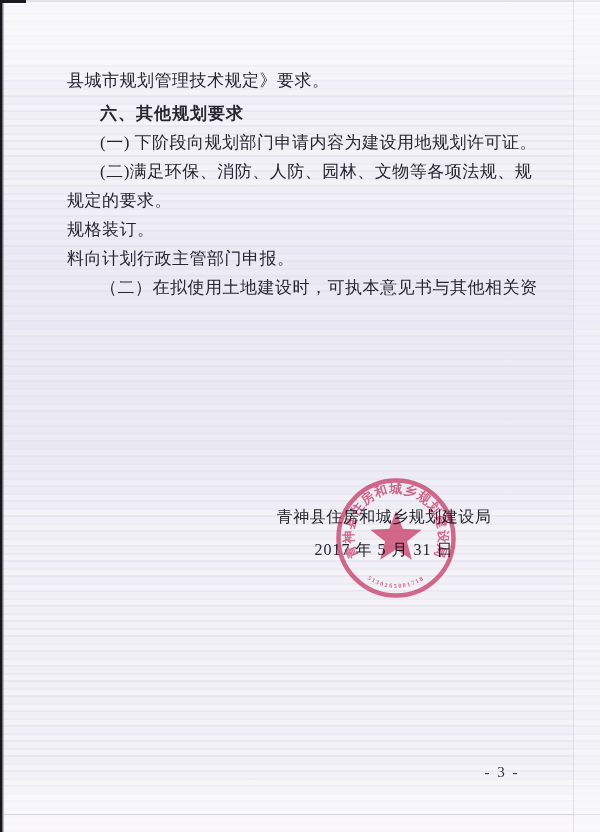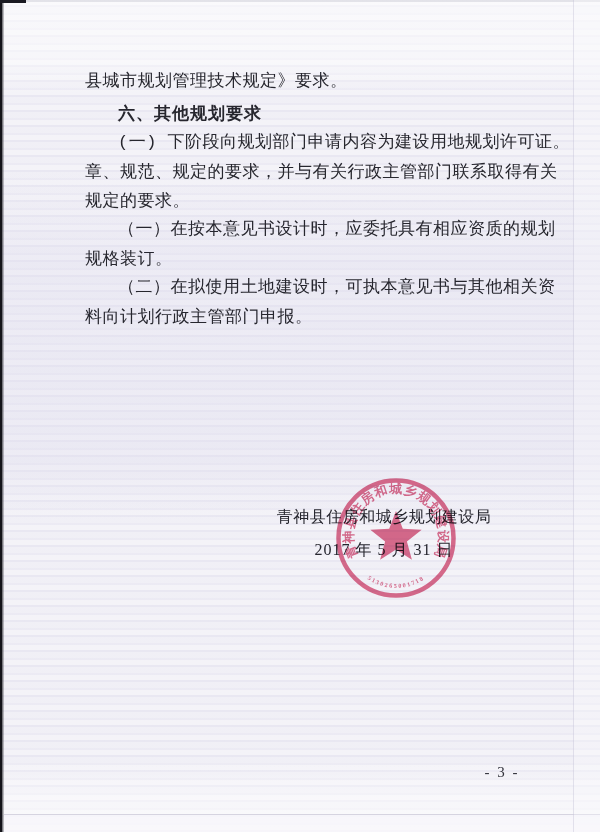--- a/index.html
+++ b/index.html
@@ -24,23 +24,23 @@
   .edge-left{position:absolute;left:0;top:0;width:4px;height:832px;
     background:linear-gradient(90deg,#14141a 0 2px,rgba(20,20,26,.55) 2px 3px,rgba(20,20,26,0) 4px);}
   .edge-top{position:absolute;left:0;top:0;width:600px;height:2px;background:rgba(160,158,175,.25);}
   .edge-top-corner{position:absolute;left:0;top:0;width:26px;height:3px;background:#1a1a22;}
   .edge-bottom{position:absolute;left:4px;top:814px;width:596px;height:1px;background:rgba(185,183,202,.55);}
   .edge-bottom-fill{position:absolute;left:4px;top:815px;width:596px;height:17px;background:rgba(248,247,252,.6);}
   .edge-right{position:absolute;left:573px;top:0;width:1px;height:832px;background:rgba(204,202,220,.5);}
   .edge-right-fill{position:absolute;left:574px;top:0;width:26px;height:832px;background:rgba(250,249,253,.35);}
 
   
-  .doc-body{position:absolute;left:85px;top:66px;width:452px;}
+  .doc-body{position:absolute;left:67px;top:66px;width:452px;}
   .line{height:29px;line-height:29px;font-size:17px;letter-spacing:.5px;white-space:nowrap;}
-  .line.indent{padding-left:33px;font-family:Liberation Mono, monospace;}
+  .line.indent{padding-left:33px;}
   .line.heading{font-family:Liberation Serif, serif;font-weight:700;letter-spacing:1px;margin-top:4px;}
 
   .signature{position:absolute;left:276px;top:506px;width:216px;text-align:center;}
   .signature .agency{font-size:16px;letter-spacing:.5px;line-height:22px;white-space:nowrap;}
   .signature .date{font-size:16px;letter-spacing:1px;line-height:22px;margin-top:11px;white-space:nowrap;}
 
   .page-number{position:absolute;left:478px;top:764px;width:48px;text-align:center;
     font-size:15px;letter-spacing:2px;color:#33333c;}
 
   
@@ -59,27 +59,26 @@
   <div class="edge-bottom"></div>
   <div class="edge-bottom-fill"></div>
   <div class="edge-right"></div>
   <div class="edge-right-fill"></div>
 
   <div class="doc-body">
     <div class="line">县城市规划管理技术规定》要求。</div>
 
     <div class="line heading indent">六、其他规划要求</div>
     <div class="line indent">(一) 下阶段向规划部门申请内容为建设用地规划许可证。</div>
-    <div class="line">章、规范、规定的要求，并与有关行政主管部门联系取得有关</div>
+    <div class="line indent">(二)满足环保、消防、人防、园林、文物等各项法规、规</div>
     <div class="line">规定的要求。</div>
 
-    <div class="line indent">（一）在按本意见书设计时，应委托具有相应资质的规划</div>
     <div class="line">规格装订。</div>
+    <div class="line">料向计划行政主管部门申报。</div>
     <div class="line indent">（二）在拟使用土地建设时，可执本意见书与其他相关资</div>
-    <div class="line">料向计划行政主管部门申报。</div>
   </div>
 
   <div class="signature">
     <div class="agency">青神县住房和城乡规划建设局</div>
     <div class="date">2017 年 5 月 31 日</div>
   </div>
 
   <svg class="seal" viewBox="0 0 160 160" aria-hidden="true">
     <defs>
       <path id="sealArcTop" d="M 43.6 101 A 43 43 0 1 1 116.4 101" fill="none"></path>

